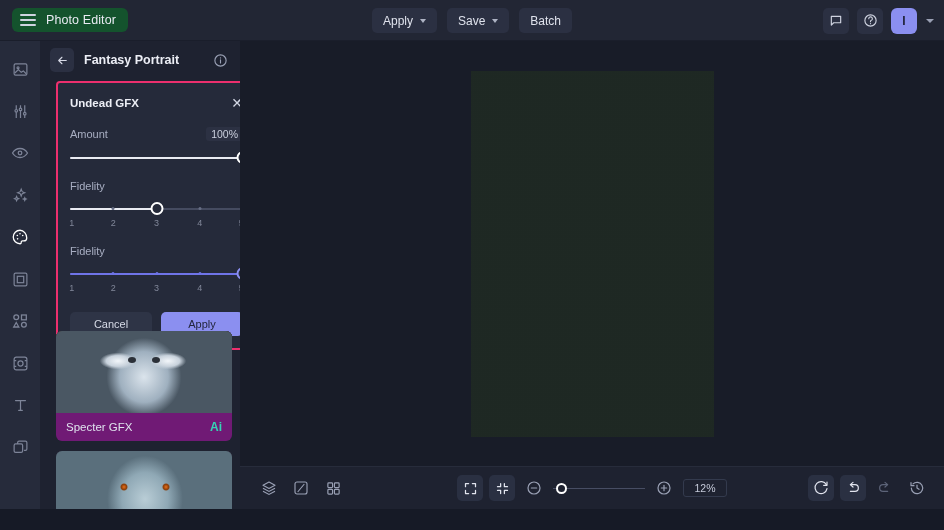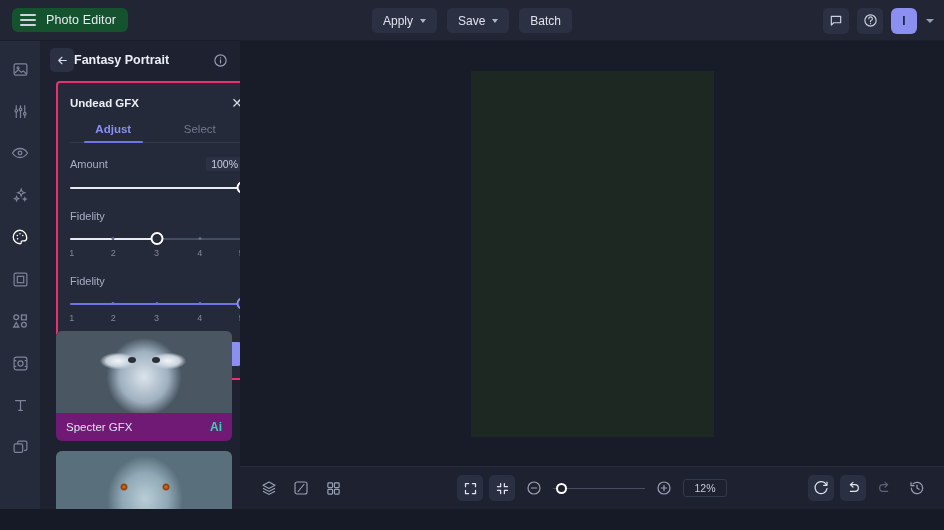--- a/index.html
+++ b/index.html
@@ -75,21 +75,21 @@
     cursor: pointer; color: #7d8498;
   }
   .rail-item.active { color: #ffffff; }
 
   
   .panel {
     position: absolute; left: 40px; top: 41px; width: 200px; height: 489px;
     background: #20243200; background-color: #1e2230;
   }
   .panel-head {
-    height: 38px; display: flex; align-items: center; gap: 0;
+    height: 38px; display: flex; align-items: center; gap: 10px;
     padding: 0 12px 0 10px;
   }
   .backbtn {
     width: 24px; height: 24px; border-radius: 5px; background: #2b3042;
     display: flex; align-items: center; justify-content: center; cursor: pointer; color: #d7dae6;
     border: none; font-size: 13px;
   }
   .panel-title { font-size: 12.5px; font-weight: bold; color: #eceef5; flex: 1; }
 
   
@@ -392,24 +392,20 @@
     </div>
   </div>
 
   <div class="dialog-wrap">
     <div class="dialog">
       <div class="dlg-head">
         <div class="dlg-title">Undead GFX</div>
         <button class="close-x">✕</button>
       </div>
 
-      <div class="tabs">
-        <div class="tab active">Adjust</div>
-        <div class="tab">Select</div>
-      </div>
 
       <div class="field">
         <div class="field-row">
           <span class="field-label">Amount</span>
           <span class="val-chip">100%</span>
         </div>
         <div class="slider">
           <div class="track"></div>
           <div class="fill white" style="width:100%;"></div>
           <div class="knob white" style="left:100%;"></div>

